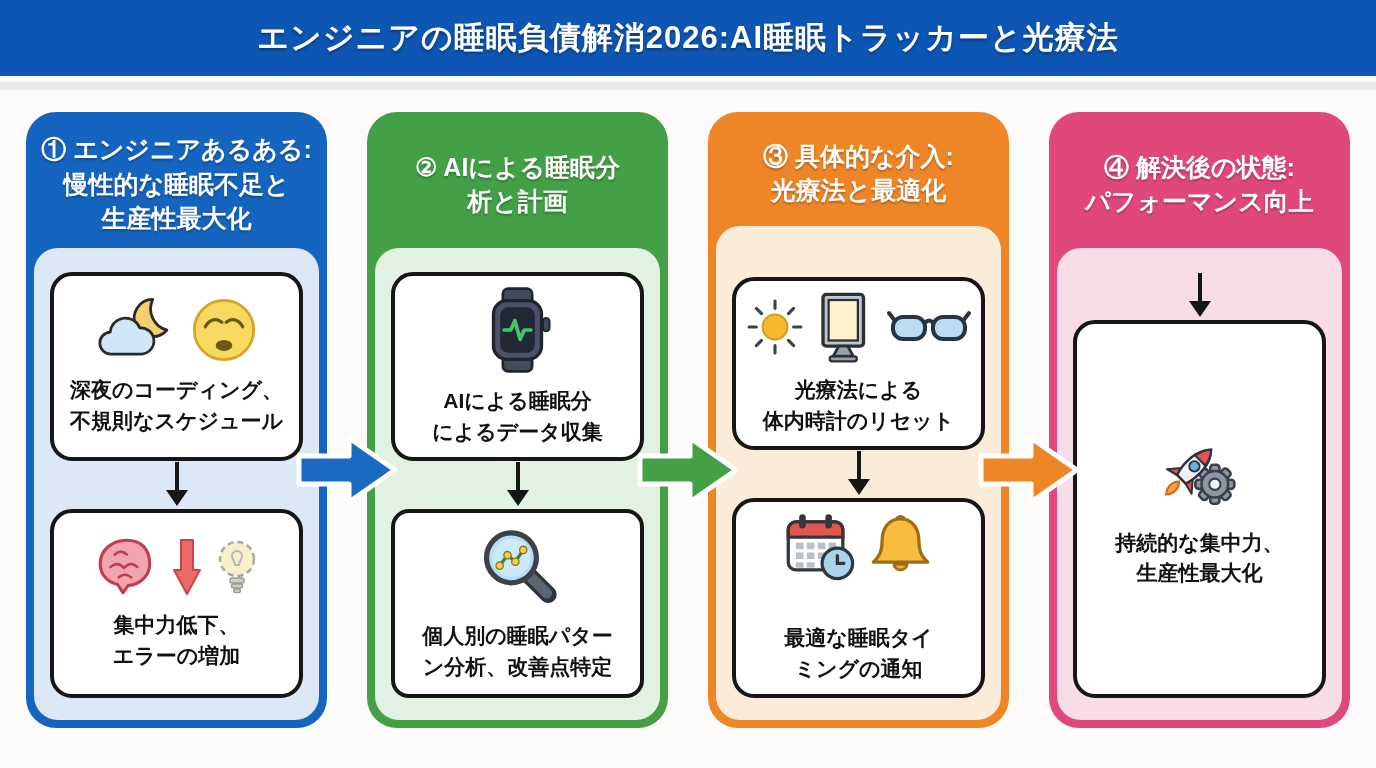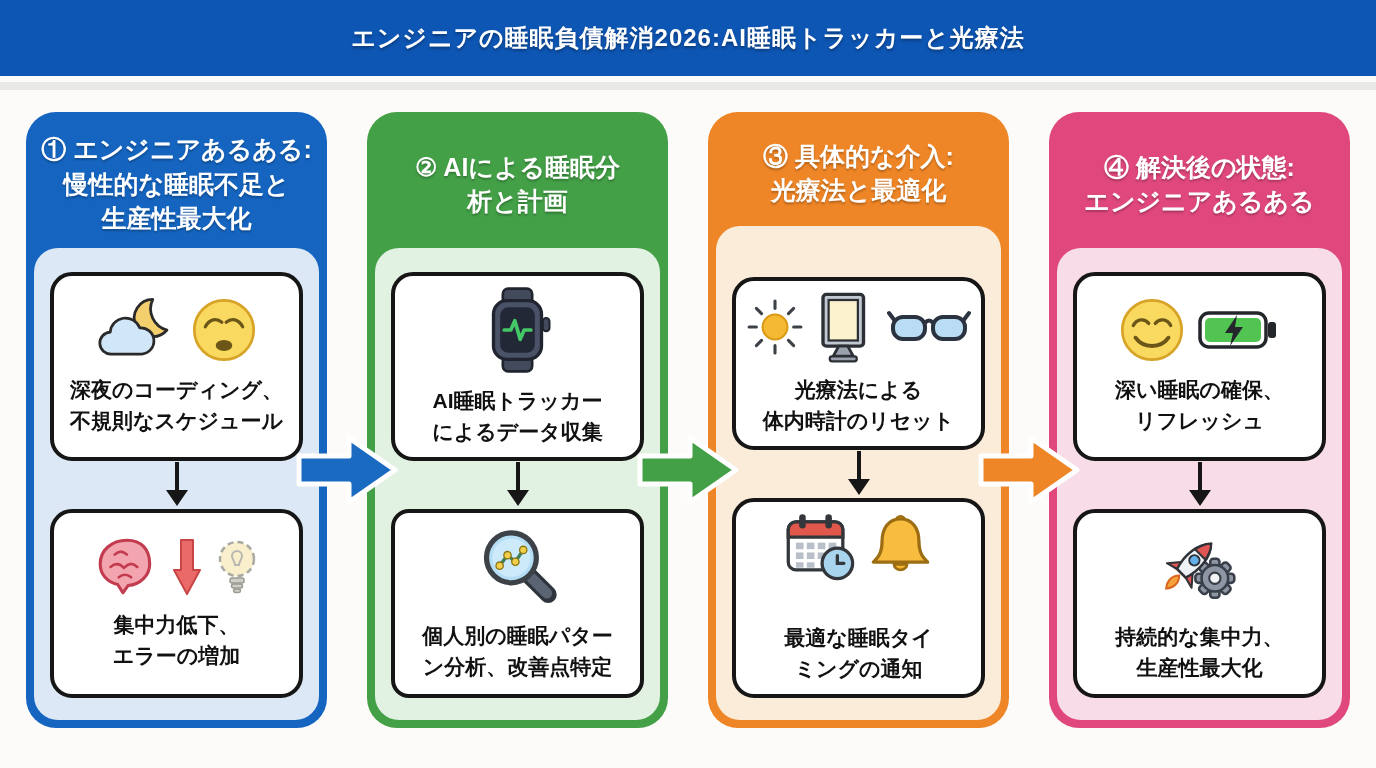--- a/index.html
+++ b/index.html
@@ -7,21 +7,21 @@
   body {
     width:1376px; height:768px; overflow:hidden;
     background:#fcfbf9;
     font-family:"Liberation Sans", sans-serif;
   }
   .title-bar {
     height:76px; display:flex; align-items:center; justify-content:center;
     background:#0e56b4;
   }
   .title-bar h1 {
-    margin:0; color:#fff; font-size:24px; font-weight:bold; letter-spacing:1px;
+    margin:0; color:#fff; font-size:31px; font-weight:bold; letter-spacing:1px;
     text-shadow:0 2px 3px rgba(0,0,0,.35);
   }
   .divider { height:8px; background:#e9e9e7; margin-top:6px; }
   .columns {
     display:flex; align-items:stretch;
     height:616px; padding:0 26px; margin-top:22px; position:relative;
   }
   .column {
     flex:1 1 0; min-width:0;
     background:var(--accent,#1565c0);
@@ -148,21 +148,21 @@
             <svg width="67" height="88" viewBox="0 0 50 66">
               <rect x="14" y="2" width="22" height="12" rx="4" fill="#434a5c" stroke="#20242e" stroke-width="2"></rect>
               <rect x="14" y="52" width="22" height="12" rx="4" fill="#434a5c" stroke="#20242e" stroke-width="2"></rect>
               <rect x="44" y="24" width="5" height="10" rx="2.5" fill="#434a5c" stroke="#20242e" stroke-width="1.5"></rect>
               <rect x="7" y="11" width="36" height="44" rx="10" fill="#4a5268" stroke="#20242e" stroke-width="2.5"></rect>
               <rect x="12" y="16" width="26" height="34" rx="6" fill="#232836"></rect>
               <polyline points="15,33 20,33 23,26 27,40 30,33 35,33" fill="none" stroke="#44c767" stroke-width="2.8" stroke-linecap="round" stroke-linejoin="round"></polyline>
             </svg>
           </span>
         </div>
-        <div class="card-text">AI睡眠トラッカー
+        <div class="card-text">AIによる睡眠分
 によるデータ収集</div>
       </div>
       <div class="connector"></div>
       <div class="card" style="border-color: rgb(22, 22, 22); border-radius: 18px;">
         <div class="card-icons">
           <span>
             <svg width="84" height="84" viewBox="0 0 64 64">
               <path d="M41 39 L55 53" stroke="#2f353d" stroke-width="13" stroke-linecap="round"></path>
               <path d="M41 39 L54 52" stroke="#5b6472" stroke-width="8" stroke-linecap="round"></path>
               <circle cx="27" cy="25" r="19" fill="#b5def5" stroke="#3c4248" stroke-width="4"></circle>
@@ -268,44 +268,22 @@
   </section>
 
   <div class="flow-arrow" style="color: rgb(238, 133, 38);">
     <svg viewBox="0 0 104 80">
         <path d="M4 26h50V8l46 32-46 32V54H4z" fill="currentColor" stroke="#ffffff" stroke-width="5" stroke-linejoin="round"></path>
       </svg>
   </div>
 
   <section class="column" style="--accent: #e0487d; --tint: #f8dde8;">
     <div class="col-header">④ 解決後の状態:
-エンジニアあるある</div>
+パフォーマンス向上</div>
     <div class="col-body">
-      <div class="card" style="border-color: rgb(22, 22, 22);">
-        <div class="card-icons">
-          <span>
-            <svg width="66" height="66" viewBox="0 0 60 60">
-              <circle cx="30" cy="30" r="27" fill="#fad961" stroke="#d7a427" stroke-width="2.5"></circle>
-              <path d="M13 26c3-6 10-7 14-2" stroke="#6b5618" stroke-width="3" fill="none" stroke-linecap="round"></path>
-              <path d="M47 26c-3-6-10-7-14-2" stroke="#6b5618" stroke-width="3" fill="none" stroke-linecap="round"></path>
-              <path d="M15 37c7 10 23 10 30 0" fill="none" stroke="#6b5618" stroke-width="3.5" stroke-linecap="round"></path>
-            </svg>
-          </span>
-          <span>
-            <svg width="84" height="48" viewBox="0 0 84 48">
-              <rect x="3" y="7" width="66" height="34" rx="9" fill="#ffffff" stroke="#23262b" stroke-width="3.5"></rect>
-              <rect x="8" y="12" width="56" height="24" rx="5" fill="#52c452"></rect>
-              <rect x="71" y="16" width="8" height="16" rx="3" fill="#23262b"></rect>
-              <polygon points="40,9 28,27 36,27 33,40 46,21 38,21" fill="#23262b"></polygon>
-            </svg>
-          </span>
-        </div>
-        <div class="card-text">深い睡眠の確保、
-リフレッシュ</div>
-      </div>
       <div class="connector"></div>
       <div class="card" style="border-color: rgb(22, 22, 22);">
         <div class="card-icons">
           <span>
             <svg width="86" height="86" viewBox="0 0 84 84">
               <g fill="#8d96a2" stroke="#383f49" stroke-width="2.5">
                 <rect x="52" y="34" width="9" height="38" rx="3"></rect>
                 <rect x="52" y="34" width="9" height="38" rx="3" transform="rotate(45 56.5 53)"></rect>
                 <rect x="52" y="34" width="9" height="38" rx="3" transform="rotate(90 56.5 53)"></rect>
                 <rect x="52" y="34" width="9" height="38" rx="3" transform="rotate(135 56.5 53)"></rect>

